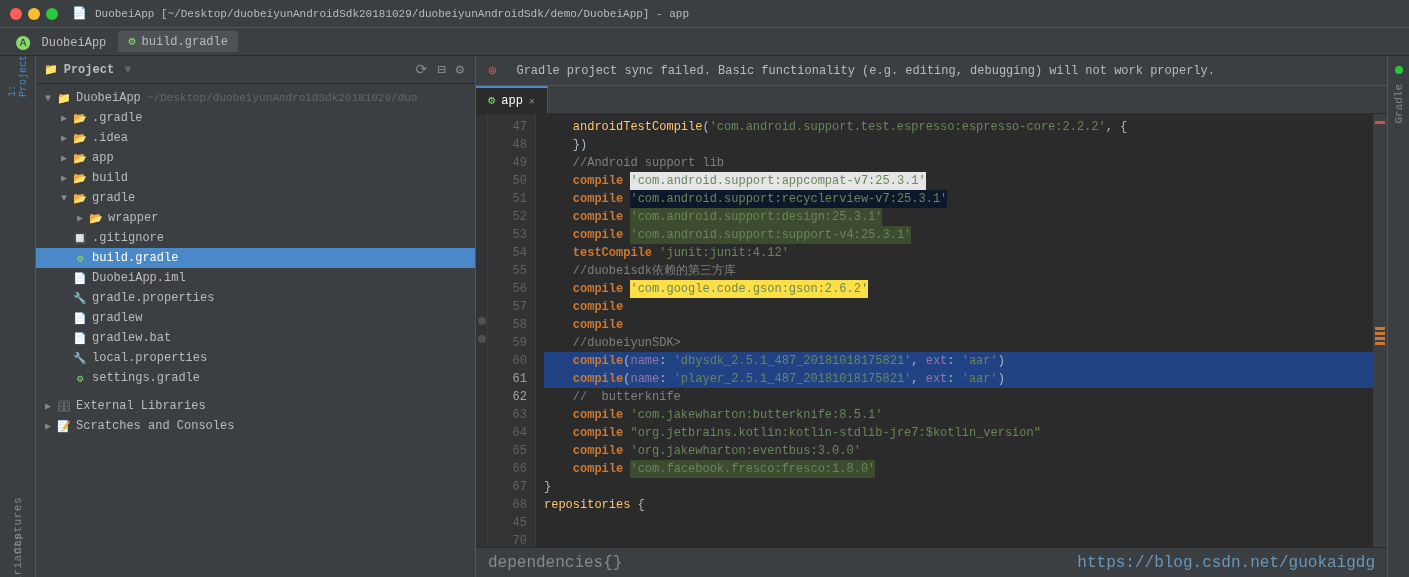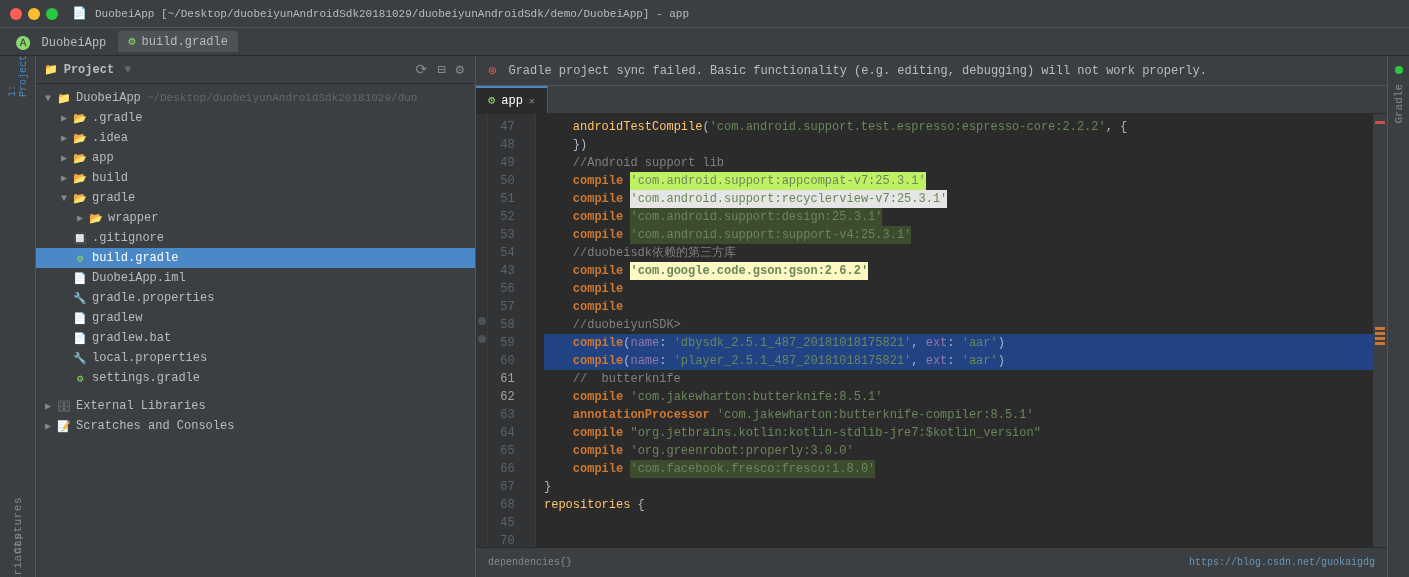--- a/index.html
+++ b/index.html
@@ -185,20 +185,21 @@
       display: flex;
       align-items: center;
       gap: 12px;
       border-bottom: 1px solid #555;
       font-size: 12px;
       color: #bbbbbb;
       flex-shrink: 0;
     }
     .notification-text {
       flex: 1;
+      margin-left: 8px;
     }
     .notification-links {
       display: flex;
       gap: 16px;
     }
     .notif-link {
       color: #6897bb;
       cursor: pointer;
       text-decoration: none;
     }
@@ -238,21 +239,21 @@
       flex: 1;
       overflow: auto;
       position: relative;
       display: flex;
     }
 
     .line-numbers {
       width: 48px;
       background: #313335;
       padding: 4px 0;
-      text-align: center;
+      text-align: right;
       flex-shrink: 0;
       border-right: 1px solid #3a3c3e;
       user-select: none;
       overflow: hidden;
     }
     .line-number {
       padding: 0 8px 0 0;
       color: #606366;
       font-size: 12px;
       line-height: 18px;
@@ -291,21 +292,21 @@
     ::-webkit-scrollbar-track { background: #3c3f41; }
     ::-webkit-scrollbar-thumb { background: #555; border-radius: 2px; }
 
     .bottom-bar {
       height: 30px;
       background: #3c3f41;
       border-top: 1px solid #2b2b2b;
       display: flex;
       align-items: center;
       padding: 0 12px;
-      font-size: 10px;
+      font-size: 16px;
       color: #888;
       flex-shrink: 0;
       gap: 20px;
       justify-content: space-between;
     }
 
     .gradle-panel {
       width: 22px;
       background: #3c3f41;
       border-left: 1px solid #555;
@@ -574,21 +575,21 @@
 
       <div class="line-numbers">
         <div class="line-number">47</div>
         <div class="line-number">48</div>
         <div class="line-number">49</div>
         <div class="line-number">50</div>
         <div class="line-number">51</div>
         <div class="line-number">52</div>
         <div class="line-number">53</div>
         <div class="line-number">54</div>
-        <div class="line-number">43</div>
+        <div class="line-number">55</div>
         <div class="line-number">56</div>
         <div class="line-number">57</div>
         <div class="line-number">58</div>
         <div class="line-number">59</div>
         <div class="line-number">60</div>
         <div class="line-number current">61</div>
         <div class="line-number current">62</div>
         <div class="line-number">63</div>
         <div class="line-number">64</div>
         <div class="line-number">65</div>
@@ -609,42 +610,45 @@
 
         <div class="code-line">
           <span class="plain">    })</span>
         </div>
 
         <div class="code-line">
           <span class="comment">    //Android support lib</span>
         </div>
 
         <div class="code-line">
-          <span class="plain">    </span><span class="kw">compile</span><span class="plain"> </span><span style="background:#bef264; color:#6a8759;">'com.android.support:appcompat-v7:25.3.1'</span>
-        </div>
-
-        <div class="code-line">
-          <span class="plain">    </span><span class="kw">compile</span><span class="plain"> </span><span style="background:#e5e5e5; color:#6a8759;">'com.android.support:recyclerview-v7:25.3.1'</span>
+          <span class="plain">    </span><span class="kw">compile</span><span class="plain"> </span><span style="background:#e5e5e5; color:#6a8759;">'com.android.support:appcompat-v7:25.3.1'</span>
+        </div>
+
+        <div class="code-line">
+          <span class="plain">    </span><span class="kw">compile</span><span class="plain"> </span><span style="background:#0f172a; color:#6a8759;">'com.android.support:recyclerview-v7:25.3.1'</span>
         </div>
 
         <div class="code-line">
           <span class="plain">    </span><span class="kw">compile</span><span class="plain"> </span><span style="background:#3d4b2f; color:#6a8759;">'com.android.support:design:25.3.1'</span>
         </div>
 
         <div class="code-line">
           <span class="plain">    </span><span class="kw">compile</span><span class="plain"> </span><span style="background:#3d4b2f; color:#6a8759;">'com.android.support:support-v4:25.3.1'</span>
         </div>
 
+        <div class="code-line">
+          <span class="plain">    </span><span class="kw">testCompile</span><span class="plain"> </span><span class="str">'junit:junit:4.12'</span>
+        </div>
 
         <div class="code-line">
           <span class="comment">    //duobeisdk依赖的第三方库</span>
         </div>
 
         <div class="code-line">
-          <span class="plain">    </span><span class="kw">compile</span><span class="plain"> </span><span style="background:#fef9c3; color:#6a8759;font-weight:bold;">'com.google.code.gson:gson:2.6.2'</span>
+          <span class="plain">    </span><span class="kw">compile</span><span class="plain"> </span><span style="background:#fde047; color:#6a8759;">'com.google.code.gson:gson:2.6.2'</span>
         </div>
 
         <div class="code-line">
           <span class="plain">    </span><span class="kw">compile</span><span class="plain"> </span>
         </div>
 
         <div class="code-line">
           <span class="plain">    </span><span class="kw">compile</span><span class="plain"> </span>
         </div>
 
@@ -661,30 +665,27 @@
         </div>
 
         <div class="code-line">
           <span class="comment">    //  butterknife</span>
         </div>
 
         <div class="code-line">
           <span class="plain">    </span><span class="kw">compile</span><span class="plain"> </span><span class="str">'com.jakewharton:butterknife:8.5.1'</span>
         </div>
 
-        <div class="code-line">
-          <span class="plain">    </span><span class="kw">annotationProcessor</span><span class="plain"> </span><span class="str">'com.jakewharton:butterknife-compiler:8.5.1'</span>
-        </div>
 
         <div class="code-line">
           <span class="plain">    </span><span class="kw">compile</span><span class="plain"> </span><span class="str">"org.jetbrains.kotlin:kotlin-stdlib-jre7:$kotlin_version"</span>
         </div>
 
         <div class="code-line">
-          <span class="plain">    </span><span class="kw">compile</span><span class="plain"> </span><span class="str">'org.greenrobot:properly:3.0.0'</span>
+          <span class="plain">    </span><span class="kw">compile</span><span class="plain"> </span><span class="str">'org.jakewharton:eventbus:3.0.0'</span>
         </div>
 
         <div class="code-line">
           <span class="plain">    </span><span class="kw">compile</span><span class="plain"> </span><span style="background:#3d4b2f; color:#6a8759;">'com.facebook.fresco:fresco:1.8.0'</span>
         </div>
 
         <div class="code-line">
           <span class="plain">}</span>
         </div>
 

